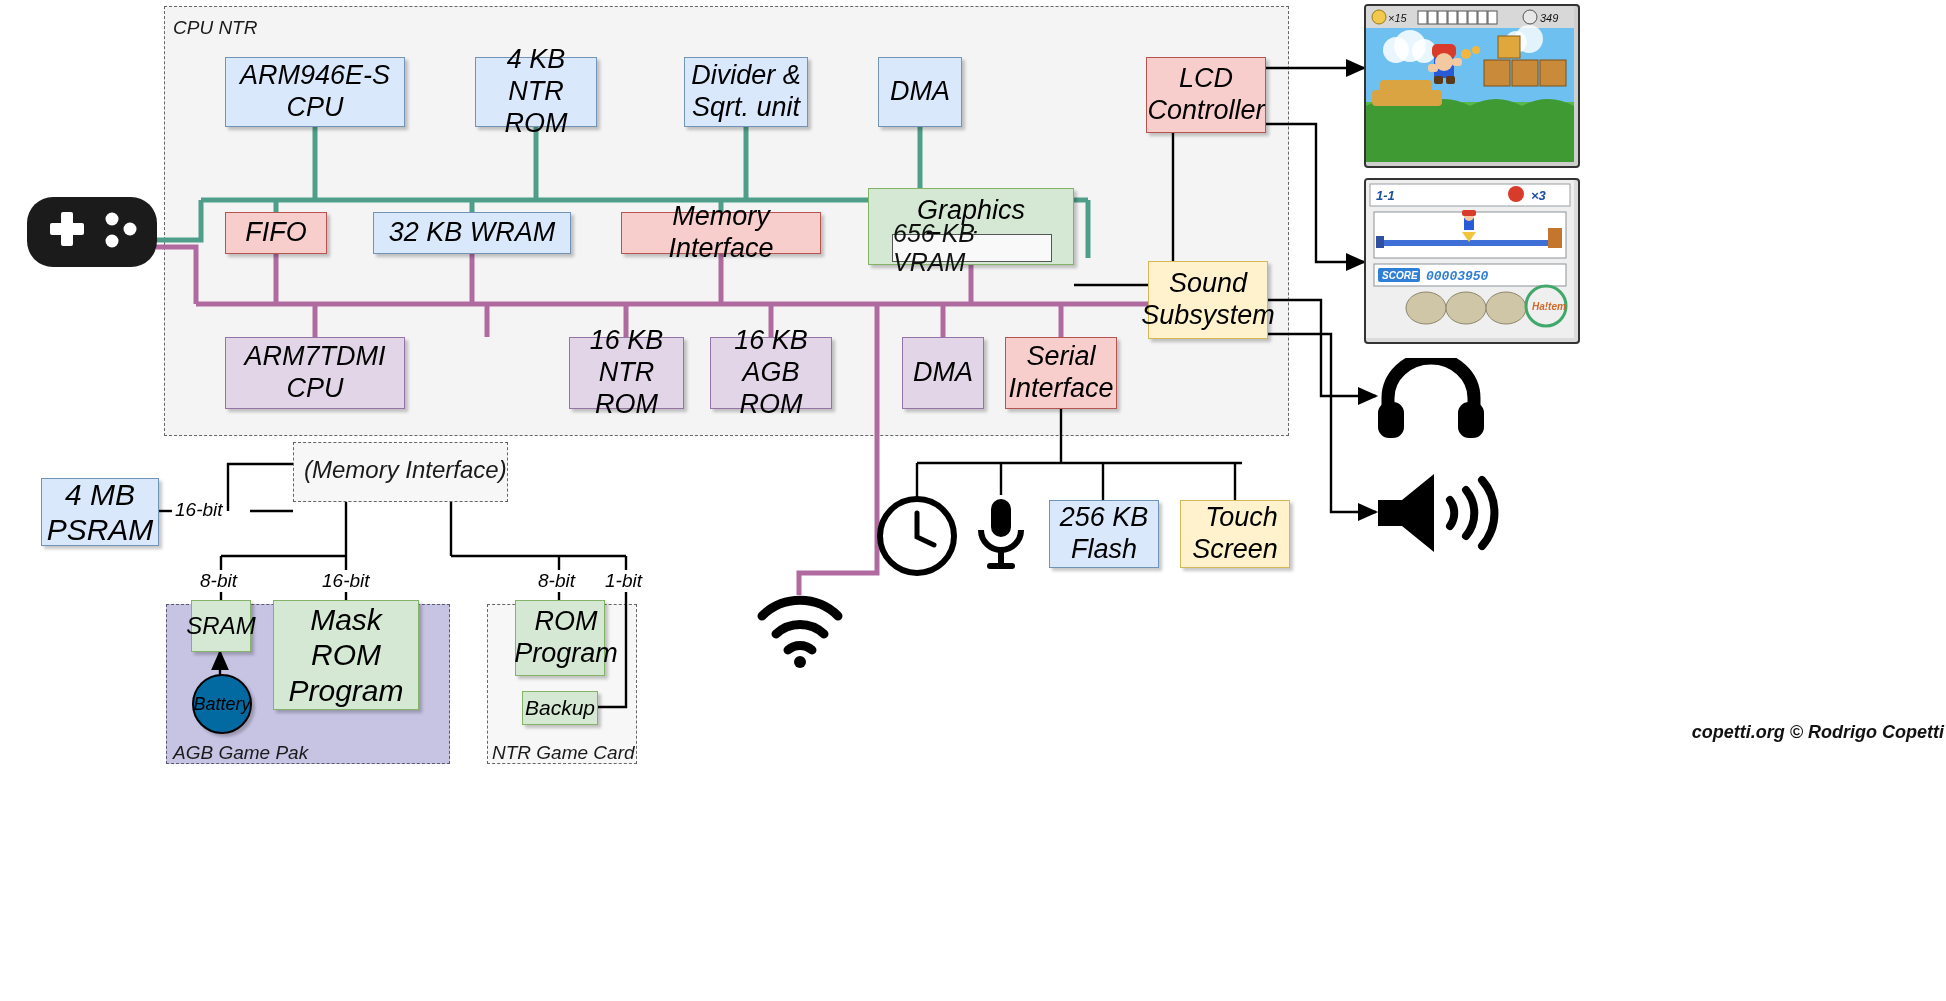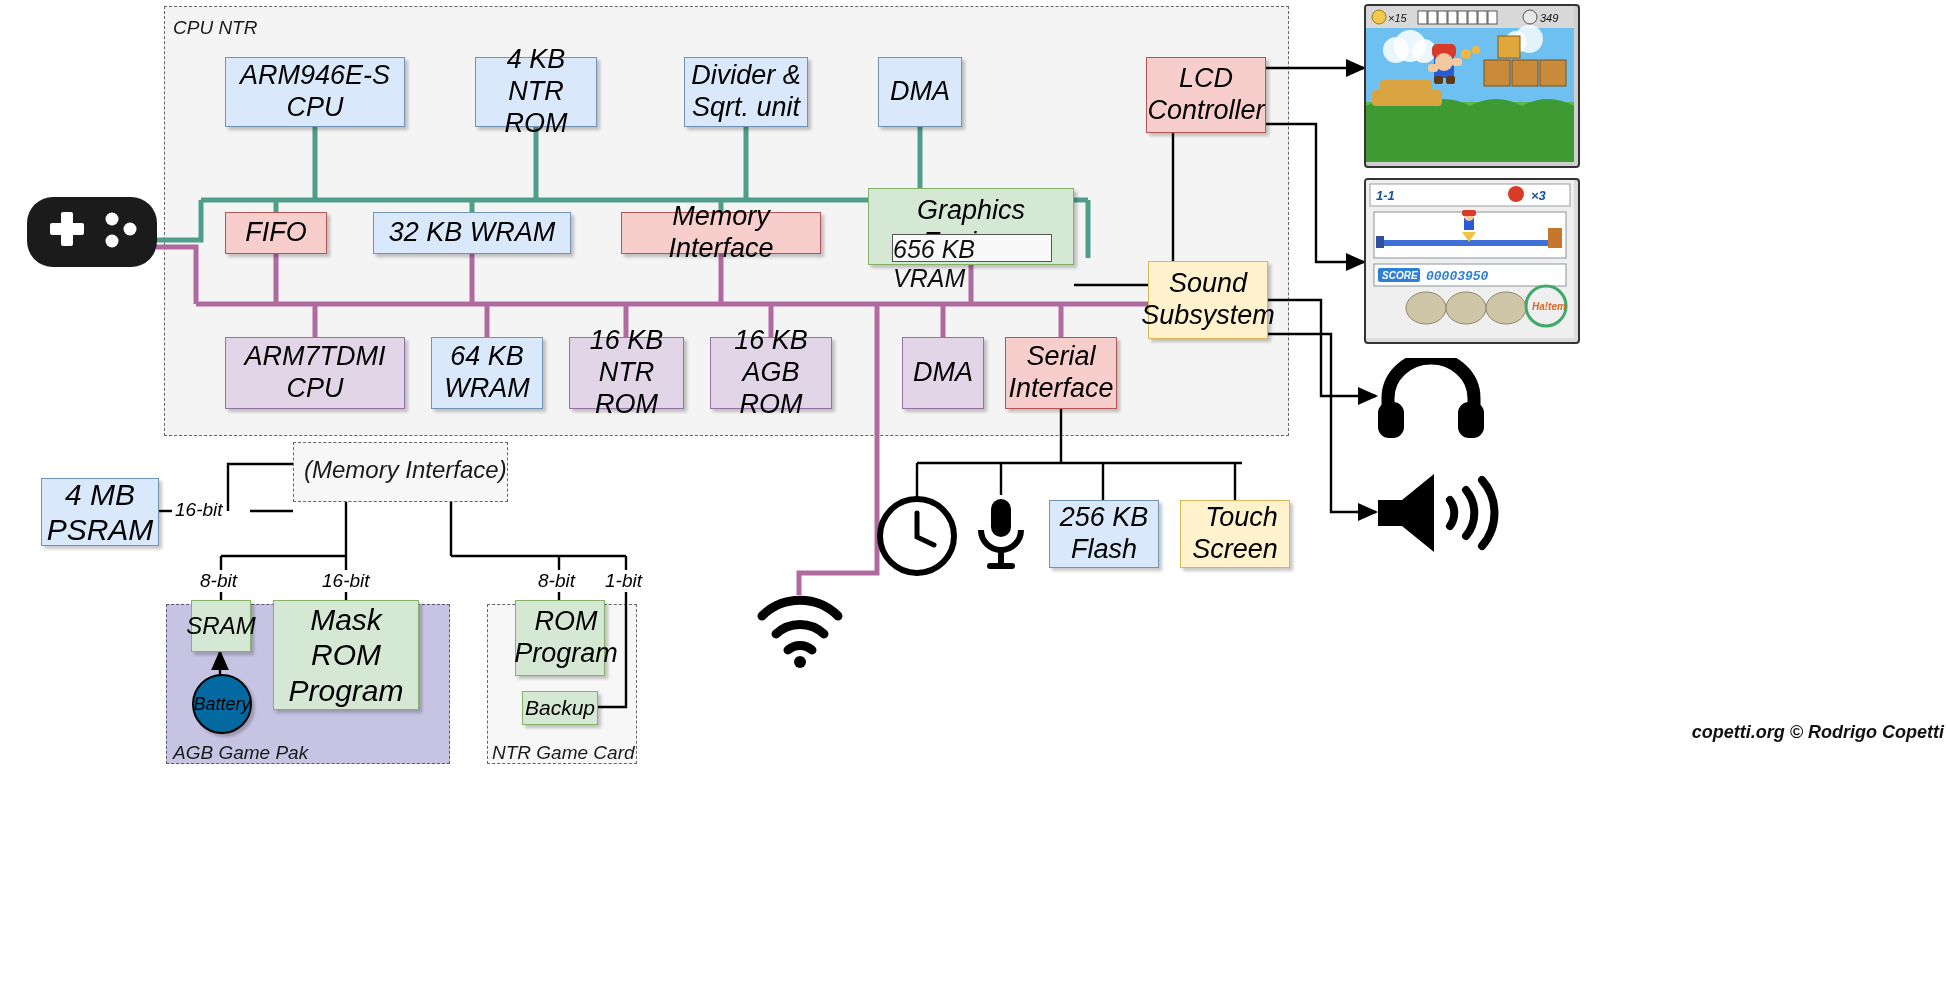--- a/index.html
+++ b/index.html
@@ -27,21 +27,21 @@
            display:flex;align-items:center;justify-content:center;font-size:18px;
            box-shadow:3px 3px 3px rgba(0,0,0,0.22);}
   .credit{position:absolute;font-size:18px;color:#111;font-weight:bold;}
   .glyph{position:absolute;}
   .screenbox{position:absolute;border:2px solid #333;overflow:hidden;background:#000;}
   .f30{font-size:30px;}
   .f27{font-size:27px;}
   .f24{font-size:24px;}
   .f21{font-size:21px;}
   .vram{position:absolute;background:#f9f9f9;border:1.4px solid #555;
-        display:flex;align-items:flex-start;justify-content:center;font-size:25px;color:#111;}
+        display:flex;align-items:center;justify-content:center;font-size:25px;color:#111;}
 </style>
 </head>
 <body>
 
 <div id="stage">
 
   <div class="dashbox grayzone" style="left:148px;top:6px;width:1125px;height:430px;"></div>
   <div class="zlabel" style="left:157px;top:17px;">CPU NTR</div>
 
   <div class="dashbox whitezone" style="left:277px;top:442px;width:215px;height:60px;"></div>
@@ -192,26 +192,20 @@
     <span>656 KB VRAM</span>
   </div>
 
   <div class="node purple f27" style="left:209px;top:337px;width:180px;height:72px;">
     <div>
       <div>ARM7TDMI</div>
       <div>CPU</div>
     </div>
   </div>
 
-  <div class="node blue f27" style="left:415px;top:337px;width:112px;height:72px;">
-    <div>
-      <div>64 KB</div>
-      <div>WRAM</div>
-    </div>
-  </div>
 
   <div class="node purple f27" style="left:553px;top:337px;width:115px;height:72px;">
     <div>
       <div>16 KB</div>
       <div>NTR ROM</div>
     </div>
   </div>
 
   <div class="node purple f27" style="left:694px;top:337px;width:122px;height:72px;">
     <div>

